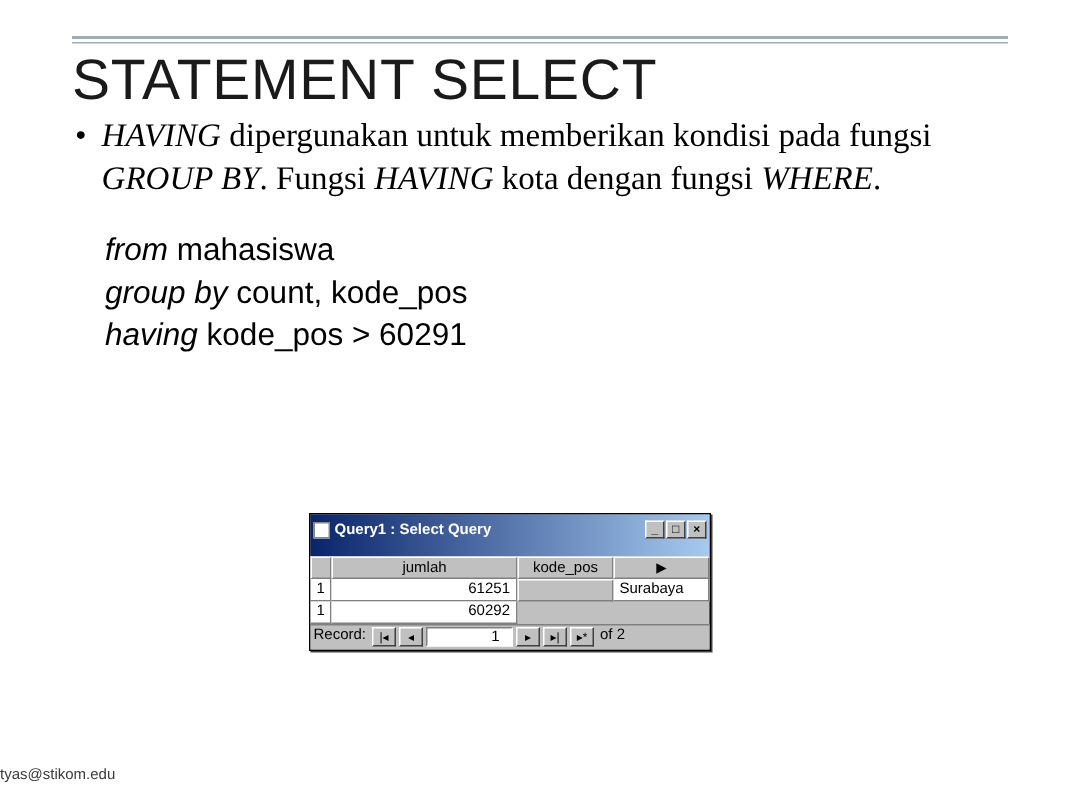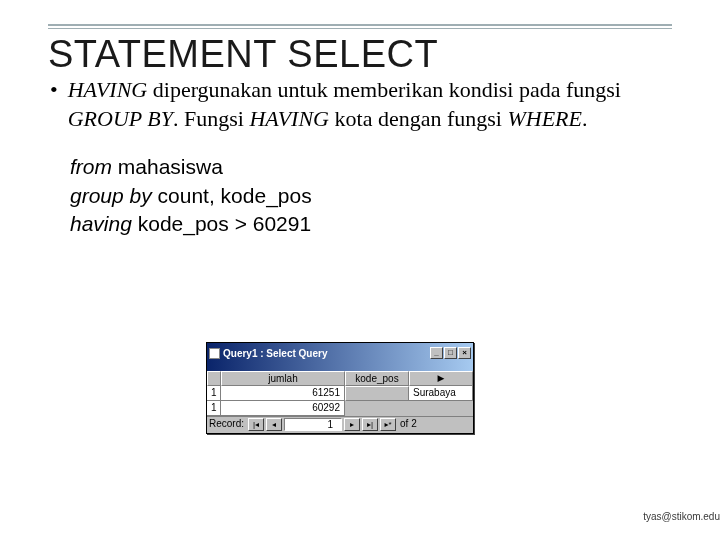--- a/index.html
+++ b/index.html
@@ -153,21 +153,21 @@
     font-size: 10px;
     text-align: right;
     padding: 0 8px 0 0;
   }
   .nav-of { font-size: 10px; margin: 0 2px; }
   .footer {
     position: absolute;
     bottom: 18px;
     left: 0;
     width: 100%;
-    text-align: right;
+    text-align: left;
     font-family: Arial, sans-serif;
     font-size: 10px;
     color: #3a3a3a;
   }
 </style>
 </head>
 <body>
 
 <div class="slide">
 

